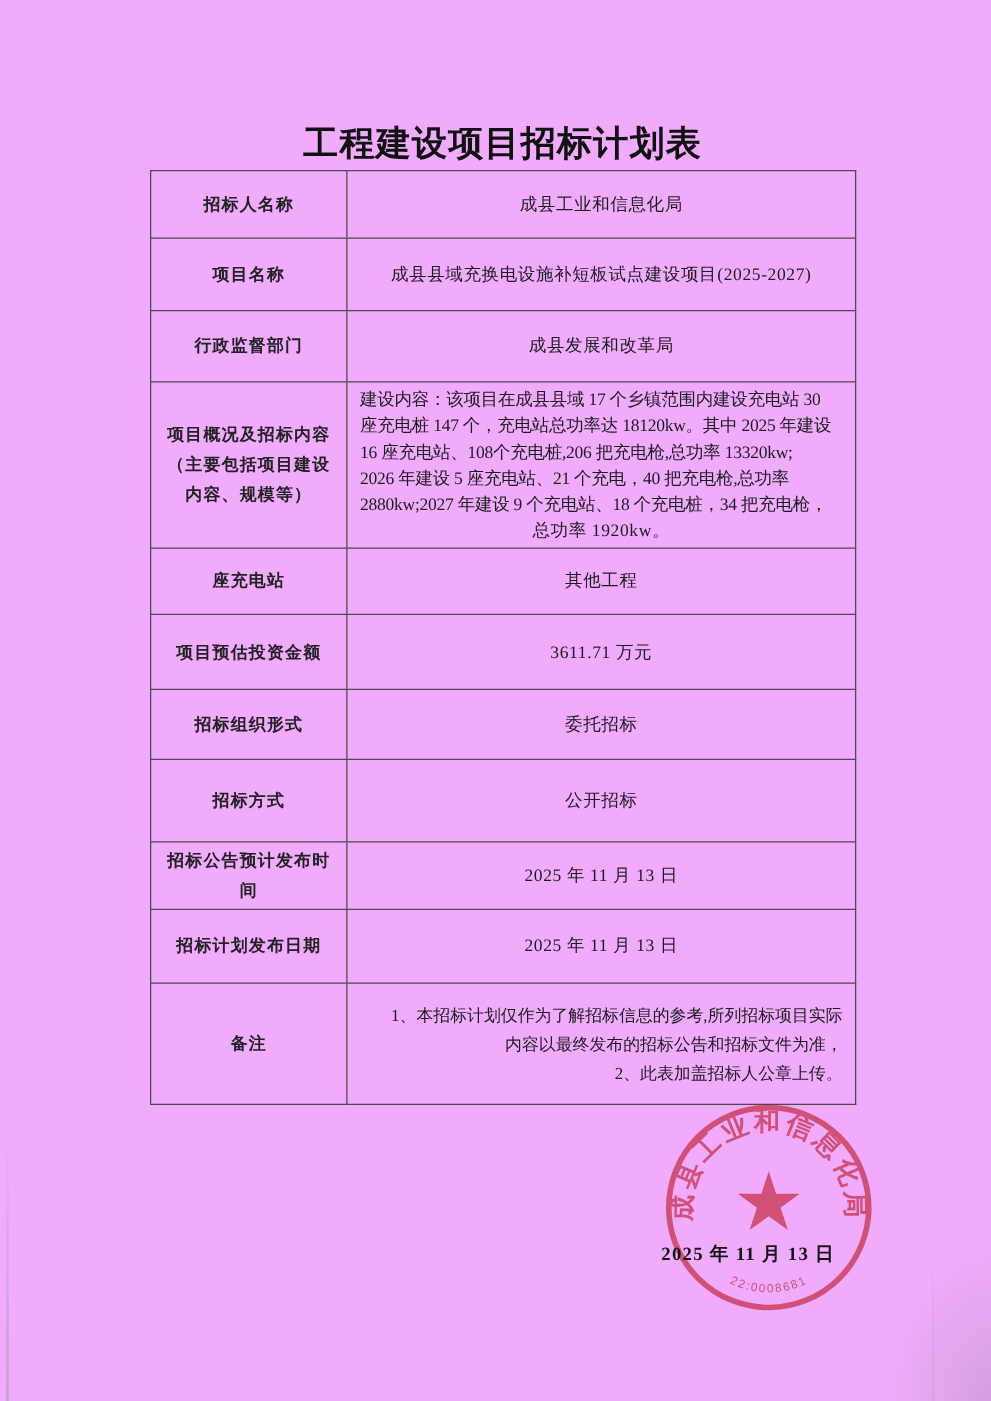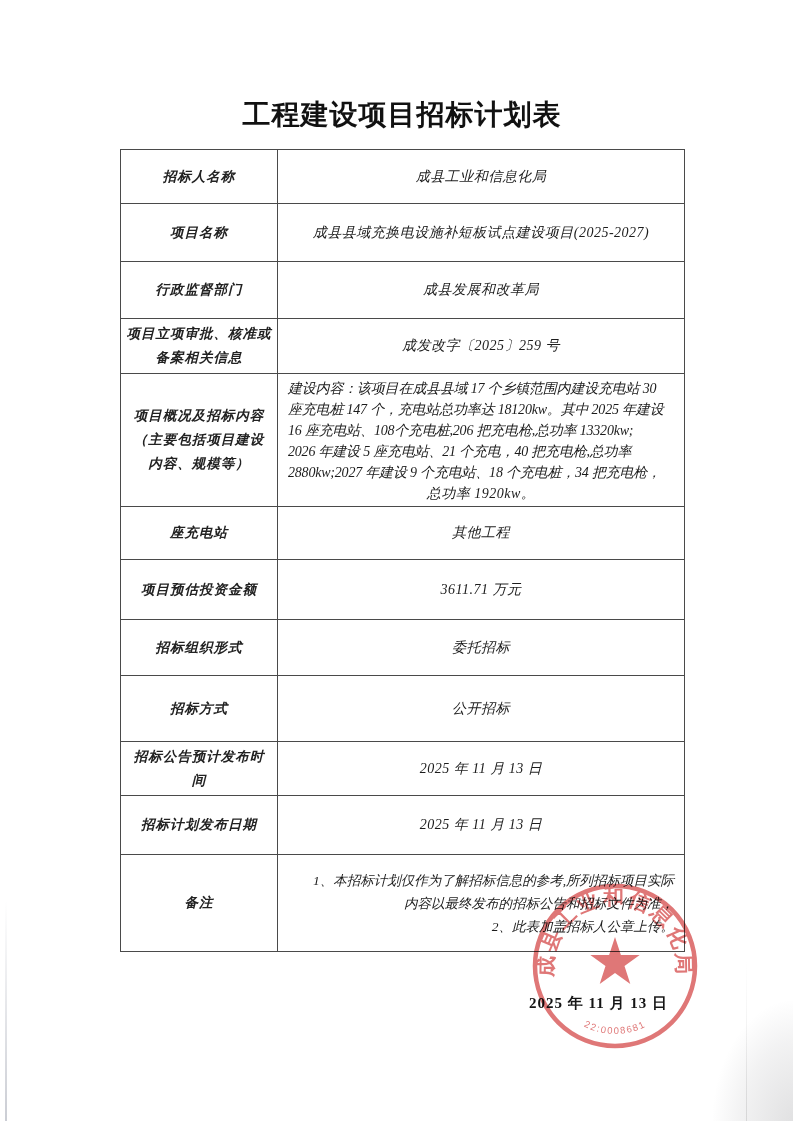--- a/index.html
+++ b/index.html
@@ -1,28 +1,28 @@
 <!DOCTYPE html>
 <html><head>
 <meta charset="utf-8">
 <style>
   html,body{margin:0;padding:0;background:#9a9a9a;}
   .page{
-    position:relative;width:793px;height:1121px;margin:0 auto;background:#ffffff;
+    position:relative;width:793px;height:1121px;margin:0 auto;background:#f0abfc;
     overflow:hidden;color:#1c1c1c;
     font-family:"Liberation Serif","DejaVu Serif",serif;
   }
   .title{
     position:absolute;top:96px;left:120px;width:564px;text-align:center;
     font-size:28px;font-weight:700;letter-spacing:1px;color:#111;
     font-family:"Liberation Sans","DejaVu Sans",sans-serif;
   }
   table.doc{
-    position:absolute;left:120px;top:149px;width:564px;
-    border-collapse:collapse;table-layout:fixed;font-style:italic;
+    position:absolute;left:120px;top:136px;width:564px;
+    border-collapse:collapse;table-layout:fixed;
   }
   table.doc td{
     border:1px solid #4a4a4a;vertical-align:middle;overflow:hidden;
   }
   td.lab{
     width:157px;text-align:center;font-size:13.5px;font-weight:600;
     letter-spacing:1px;line-height:24px;white-space:pre-line;padding:2px 4px;color:#222;
   }
   td.val{
     text-align:center;font-size:14px;letter-spacing:.5px;padding:2px 10px;color:#1c1c1c;
@@ -79,25 +79,20 @@
         <td class="lab">招标人名称</td>
         <td class="val">成县工业和信息化局</td>
       </tr>
       <tr style="height:58px">
         <td class="lab">项目名称</td>
         <td class="val">成县县域充换电设施补短板试点建设项目(2025-2027)</td>
       </tr>
       <tr style="height:57px">
         <td class="lab">行政监督部门</td>
         <td class="val">成县发展和改革局</td>
-      </tr>
-      <tr style="height:55px">
-        <td class="lab">项目立项审批、核准或
-备案相关信息</td>
-        <td class="val">成发改字〔2025〕259 号</td>
       </tr>
       <tr style="height:125px">
         <td class="lab">项目概况及招标内容
 （主要包括项目建设
 内容、规模等）</td>
         <td class="val">
           <div class="para">建设内容：该项目在成县县域 17 个乡镇范围内建设充电站 30
 座充电桩 147 个，充电站总功率达 18120kw。其中 2025 年建设
 16 座充电站、108个充电桩,206 把充电枪,总功率 13320kw;
 2026 年建设 5 座充电站、21 个充电，40 把充电枪,总功率

